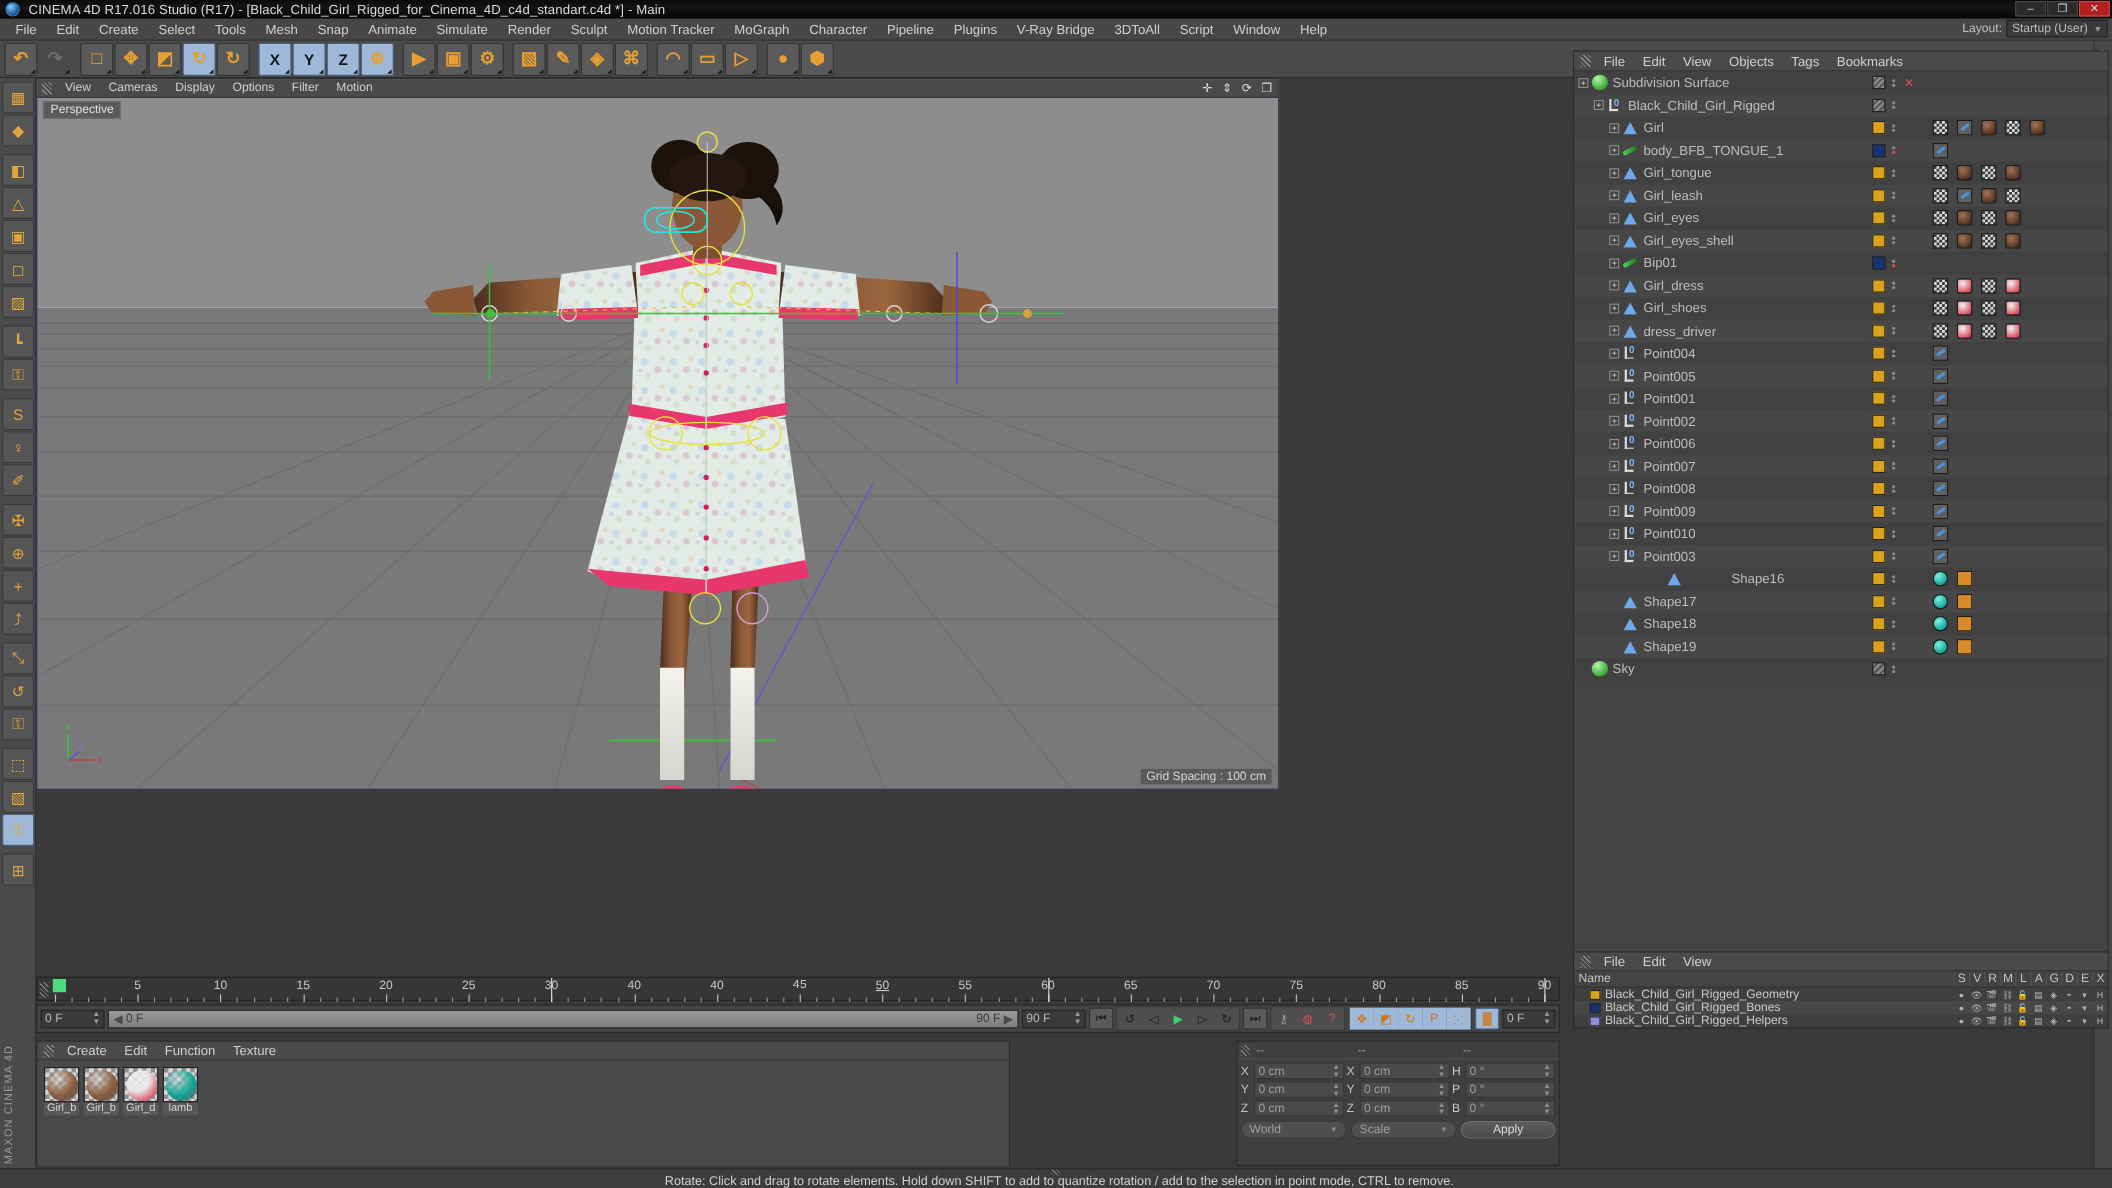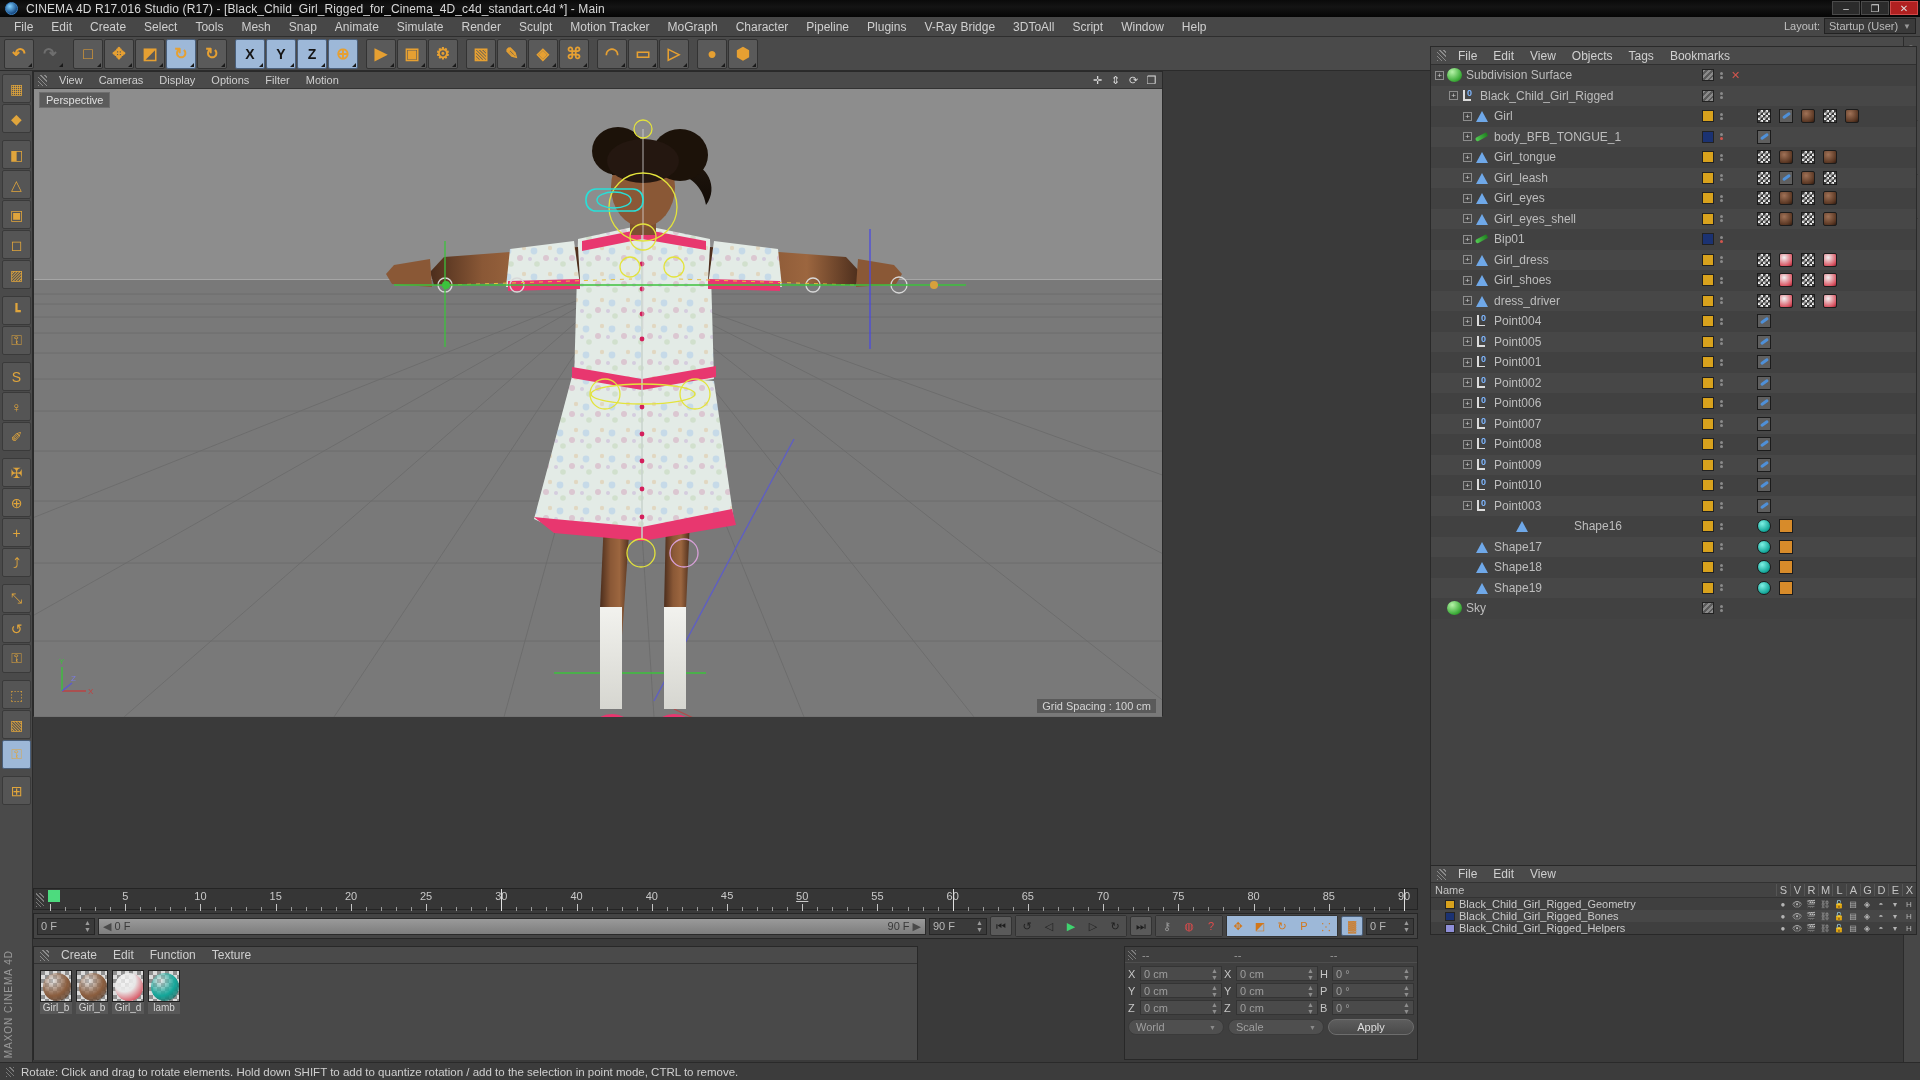--- a/index.html
+++ b/index.html
@@ -235,21 +235,21 @@
   .lm-row{height:12px;display:flex;align-items:center;font-size:11px;color:#c9c9c9;}
   .lm-row.alt{background:#474747;}
   .lm-sw{width:10px;height:9px;border:1px solid #242424;margin:0 4px 0 14px;}
   .lm-cells{margin-left:auto;display:flex;}
   .lm-cell{width:14px;display:flex;align-items:center;justify-content:center;
     font-size:8px;color:#b4b4b4;}
 
   
   .statusbar{
     position:absolute;left:0;top:1062px;width:1920px;height:18px;background:#3c3c3c;
-    border-top:1px solid #2a2a2a;display:flex;align-items:center;padding-left:6px;
+    border-top:1px solid #2a2a2a;display:flex;align-items:center;padding-left:6px;flex-direction:column;
   }
   .sb-grip{width:8px;height:10px;margin-right:7px;
     background-image:repeating-linear-gradient(45deg,#7a7a7a 0 1px,transparent 1px 3px);}
   .sb-text{font-size:11.5px;color:#cfcfcf;}
 
   
   .leftpal{
     position:absolute;left:0;top:71px;width:33px;height:991px;background:#4a4a4a;
     border-right:1px solid #2b2b2b; padding-top:2px;
   }

